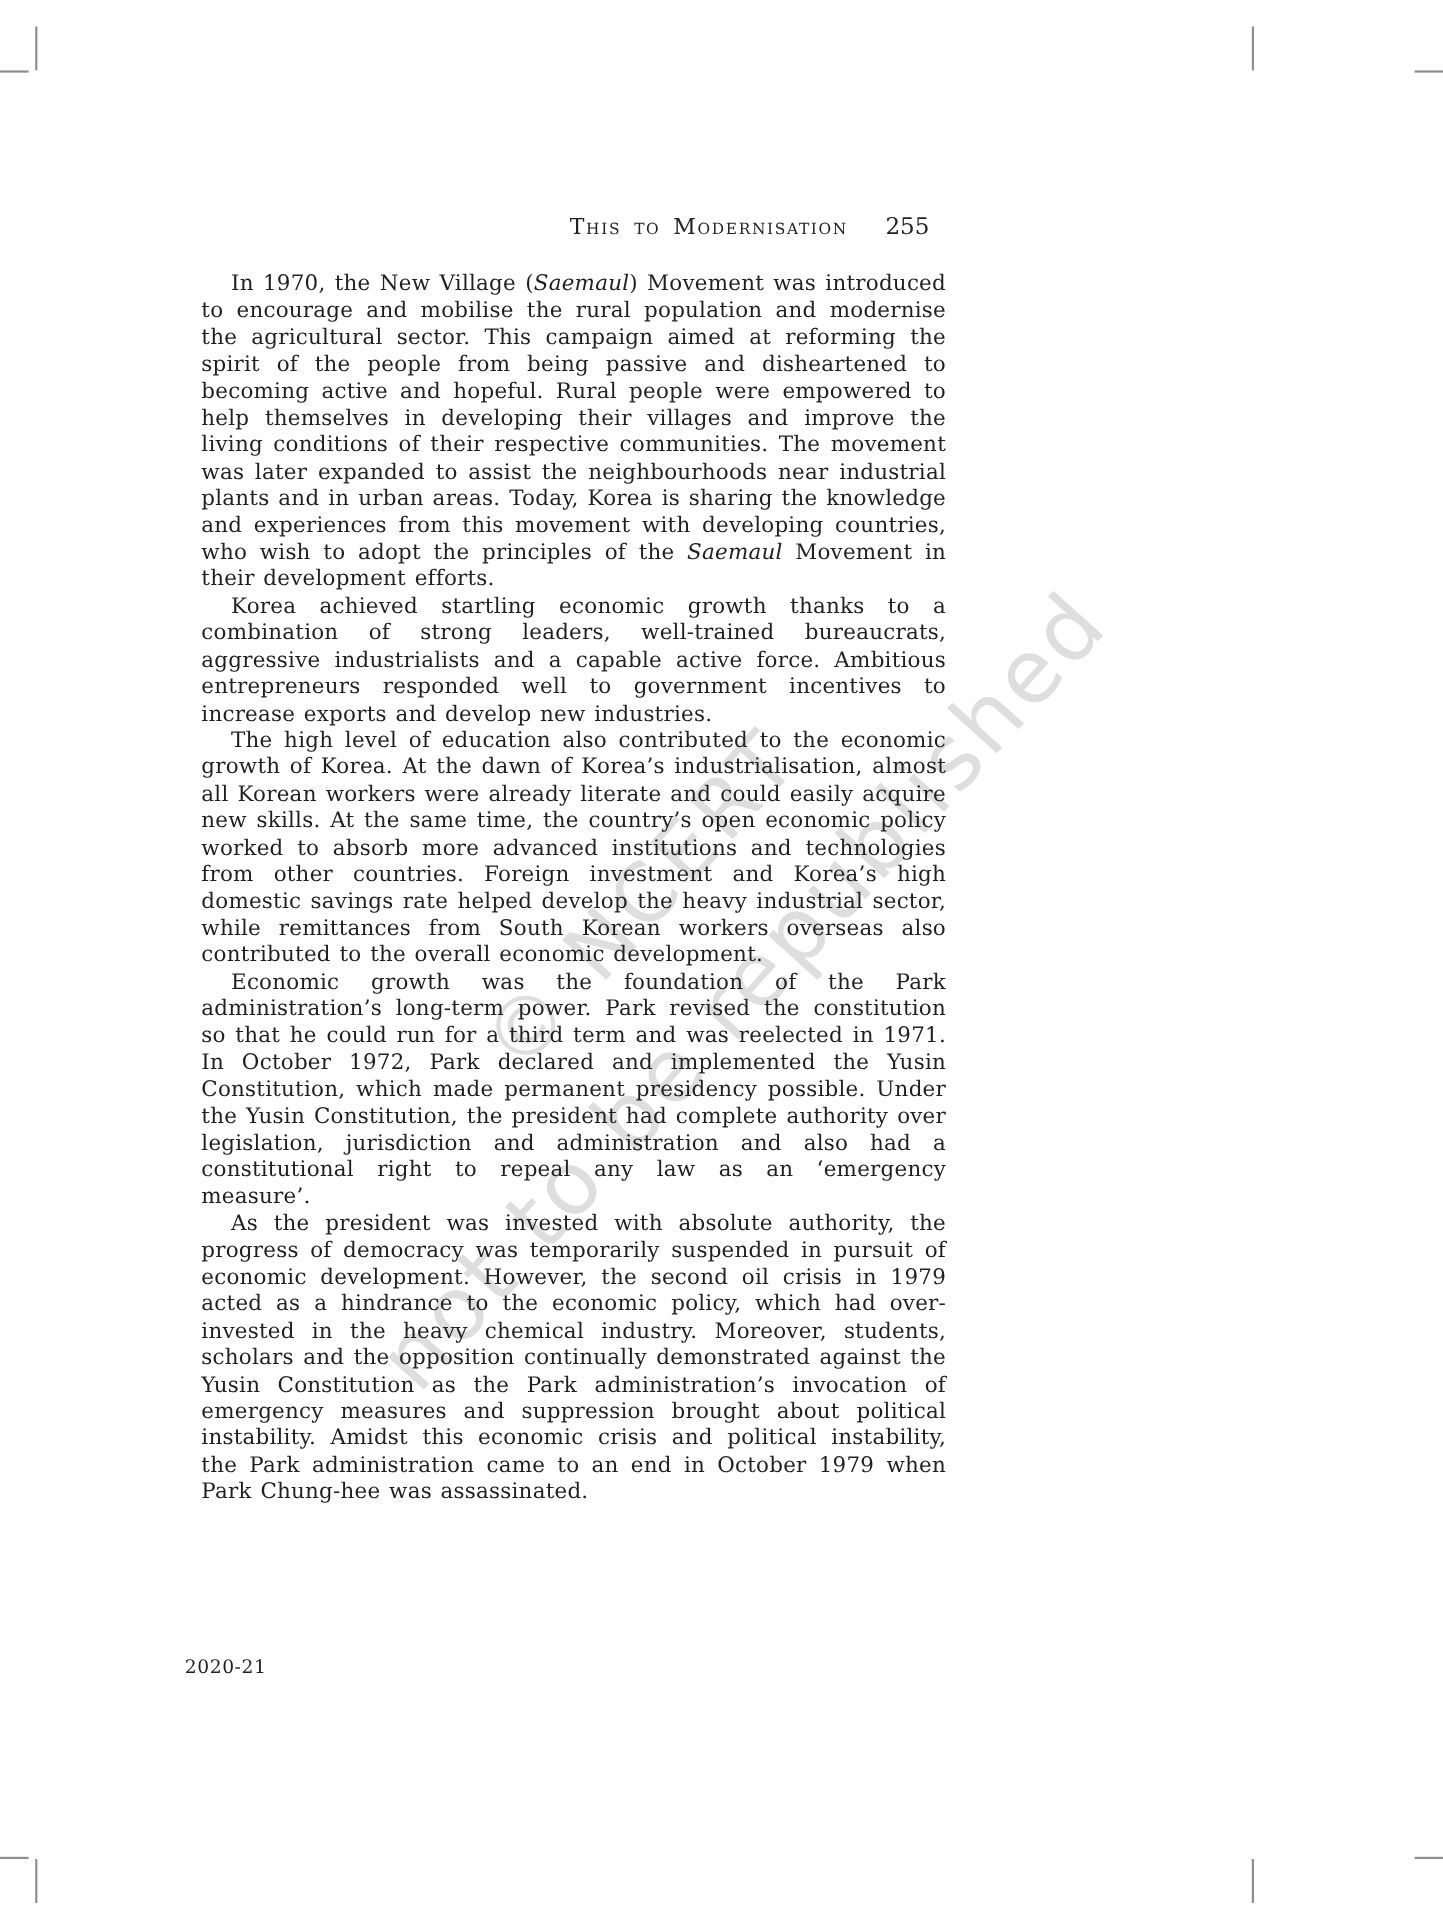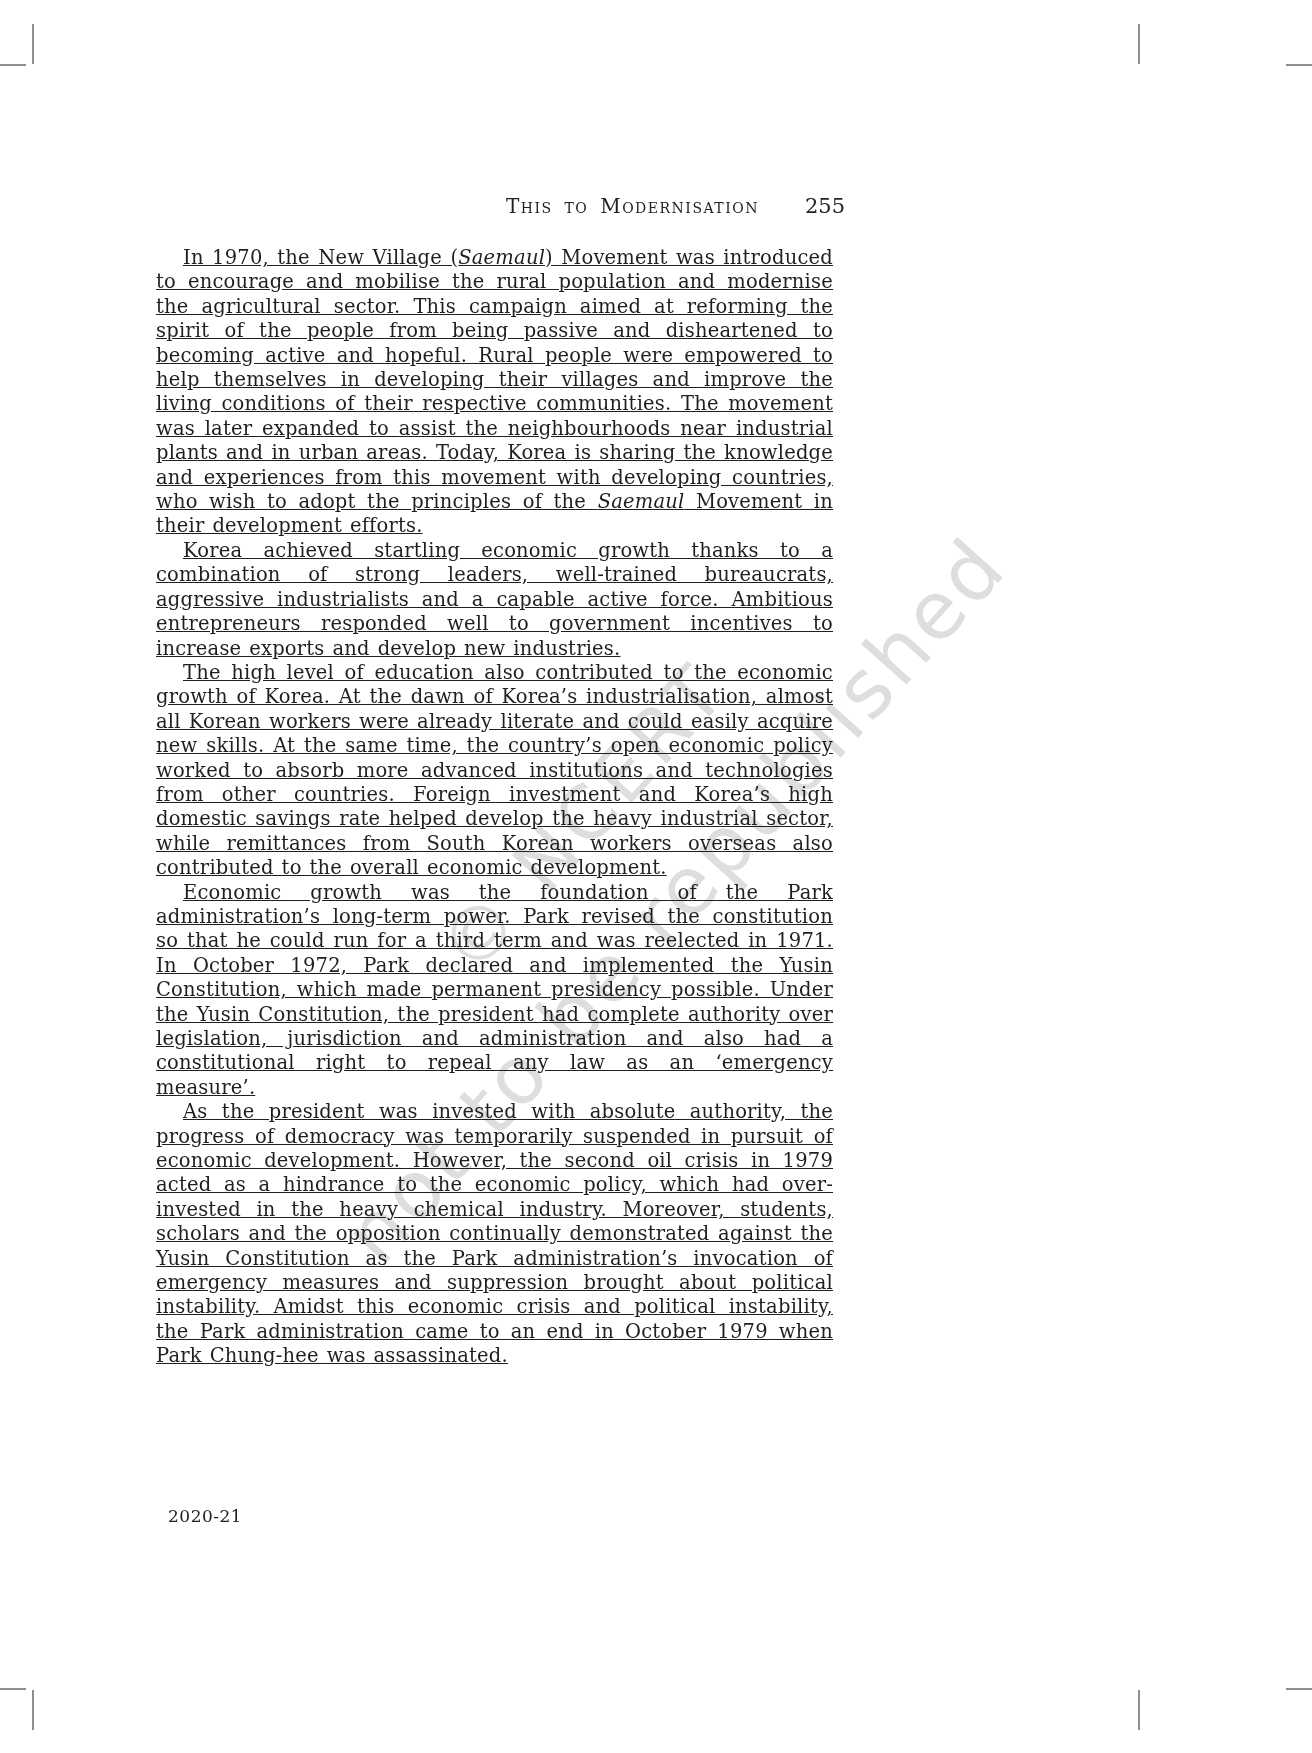--- a/index.html
+++ b/index.html
@@ -59,33 +59,32 @@
   }
   .running-title {
     font-variant: small-caps;
     font-size: 20px;
     letter-spacing: 1.5px;
     word-spacing: 4px;
     color: #222;
   }
   .page-number {
     display: inline-block;
-    margin-left: 46px;
+    margin-left: 34px;
     font-size: 21px;
     color: #222;
   }
 
   
   .body-text {
     position: absolute;
-    left: 156px;
+    left: 183px;
     top: 246px;
     width: 677px;
     z-index: 1;
-    text-decoration: underline;
   }
   .body-text p {
     margin: 0;
     font-size: 19.5px;
     line-height: 24.4px;
     text-align: justify;
     text-indent: 27px;
     letter-spacing: 0.2px;
     word-spacing: 1.5px;
     color: #1f1f1f;

